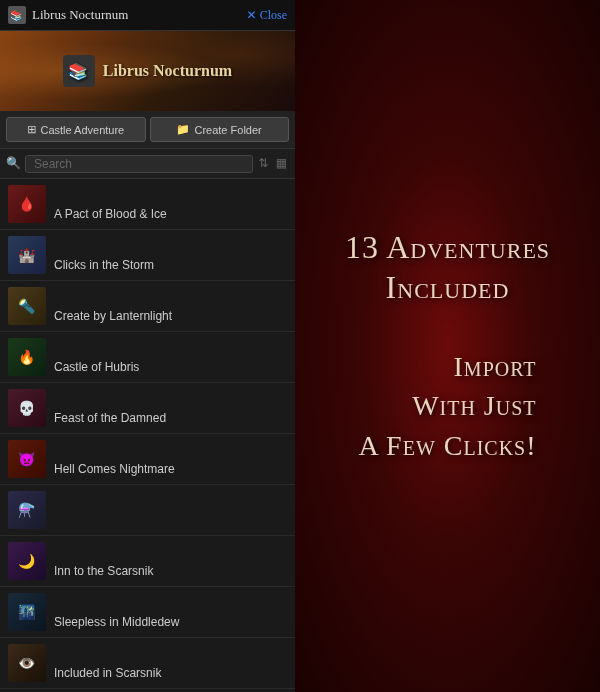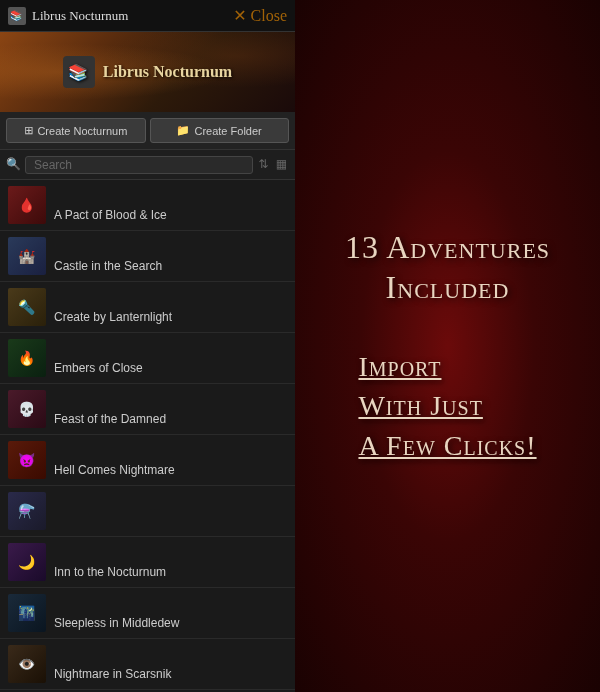--- a/index.html
+++ b/index.html
@@ -42,22 +42,22 @@
       width: 18px;
       height: 18px;
       background: #555;
       border-radius: 2px;
       display: flex;
       align-items: center;
       justify-content: center;
       font-size: 10px;
     }
     .close-btn {
-      color: #a16207;
-      font-size: 16px;
+      color: #3b82f6;
+      font-size: 12px;
       cursor: pointer;
       display: flex;
       align-items: center;
       gap: 3px;
     }
 
     
     .header-banner {
       height: 80px;
       background: linear-gradient(135deg, #8B4513 0%, #5c2d0e 30%, #2d1a0a 60%, #1a0a0a 100%);
@@ -227,25 +227,24 @@
       line-height: 1.25;
       text-shadow: 2px 2px 6px rgba(0,0,0,0.8);
       letter-spacing: 1px;
     }
 
     .promo-text-bottom {
       color: #e8d5c0;
       font-size: 28px;
       font-family: 'Georgia', serif;
       font-variant: small-caps;
-      text-align: left;
+      text-align: right;
       line-height: 1.4;
       text-shadow: 2px 2px 6px rgba(0,0,0,0.8);
       letter-spacing: 1px;
-      text-decoration: underline;
     }
 
     
     .thumb-art {
       width: 100%;
       height: 100%;
       display: flex;
       align-items: center;
       justify-content: center;
       font-size: 14px;
@@ -267,21 +266,21 @@
   <div class="header-banner">
     <div class="banner-title">
       <div class="banner-icon">📚</div>
       <span>Librus Nocturnum</span>
     </div>
   </div>
 
   <div class="toolbar">
     <button class="toolbar-btn">
       <span>⊞</span>
-      <span>Create Nocturnum</span>
+      <span>Castle Adventure</span>
     </button>
     <button class="toolbar-btn">
       <span>📁</span>
       <span>Create Folder</span>
     </button>
   </div>
 
   <div class="search-bar">
     <div class="search-icon-wrap">🔍</div>
     <input class="search-input" type="text" placeholder="Search" style="">
@@ -295,33 +294,33 @@
   <div class="adventure-item">
         <div class="adventure-thumb thumb-blood">
           <div class="thumb-art">🩸</div>
         </div>
         <span class="adventure-name">A Pact of Blood &amp; Ice</span>
       </div>
       <div class="adventure-item">
         <div class="adventure-thumb thumb-castle">
           <div class="thumb-art">🏰</div>
         </div>
-        <span class="adventure-name">Castle in the Search</span>
+        <span class="adventure-name">Clicks in the Storm</span>
       </div>
       <div class="adventure-item">
         <div class="adventure-thumb thumb-lantern">
           <div class="thumb-art">🔦</div>
         </div>
         <span class="adventure-name">Create by Lanternlight</span>
       </div>
       <div class="adventure-item">
         <div class="adventure-thumb thumb-hubris">
           <div class="thumb-art">🔥</div>
         </div>
-        <span class="adventure-name">Embers of Close</span>
+        <span class="adventure-name">Castle of Hubris</span>
       </div>
       <div class="adventure-item">
         <div class="adventure-thumb thumb-damned">
           <div class="thumb-art">💀</div>
         </div>
         <span class="adventure-name">Feast of the Damned</span>
       </div>
       <div class="adventure-item">
         <div class="adventure-thumb thumb-hell">
           <div class="thumb-art">👿</div>
@@ -330,33 +329,33 @@
       </div>
       <div class="adventure-item">
         <div class="adventure-thumb thumb-science">
           <div class="thumb-art">⚗️</div>
         </div>
       </div>
       <div class="adventure-item">
         <div class="adventure-thumb thumb-nightmare">
           <div class="thumb-art">🌙</div>
         </div>
-        <span class="adventure-name">Inn to the Nocturnum</span>
+        <span class="adventure-name">Inn to the Scarsnik</span>
       </div>
       <div class="adventure-item">
         <div class="adventure-thumb thumb-midnight">
           <div class="thumb-art">🌃</div>
         </div>
         <span class="adventure-name">Sleepless in Middledew</span>
       </div>
       <div class="adventure-item">
         <div class="adventure-thumb thumb-sleepless">
           <div class="thumb-art">👁️</div>
         </div>
-        <span class="adventure-name">Nightmare in Scarsnik</span>
+        <span class="adventure-name">Included in Scarsnik</span>
       </div>
     </div>
 
 </div>
 
 <div class="right-panel">
   <div class="promo-text-top" id="promo-top">13 Adventures<br>Included</div>
   <div class="promo-text-bottom" id="promo-bottom">Import<br>With Just<br>A Few Clicks!</div>
 </div>
 

